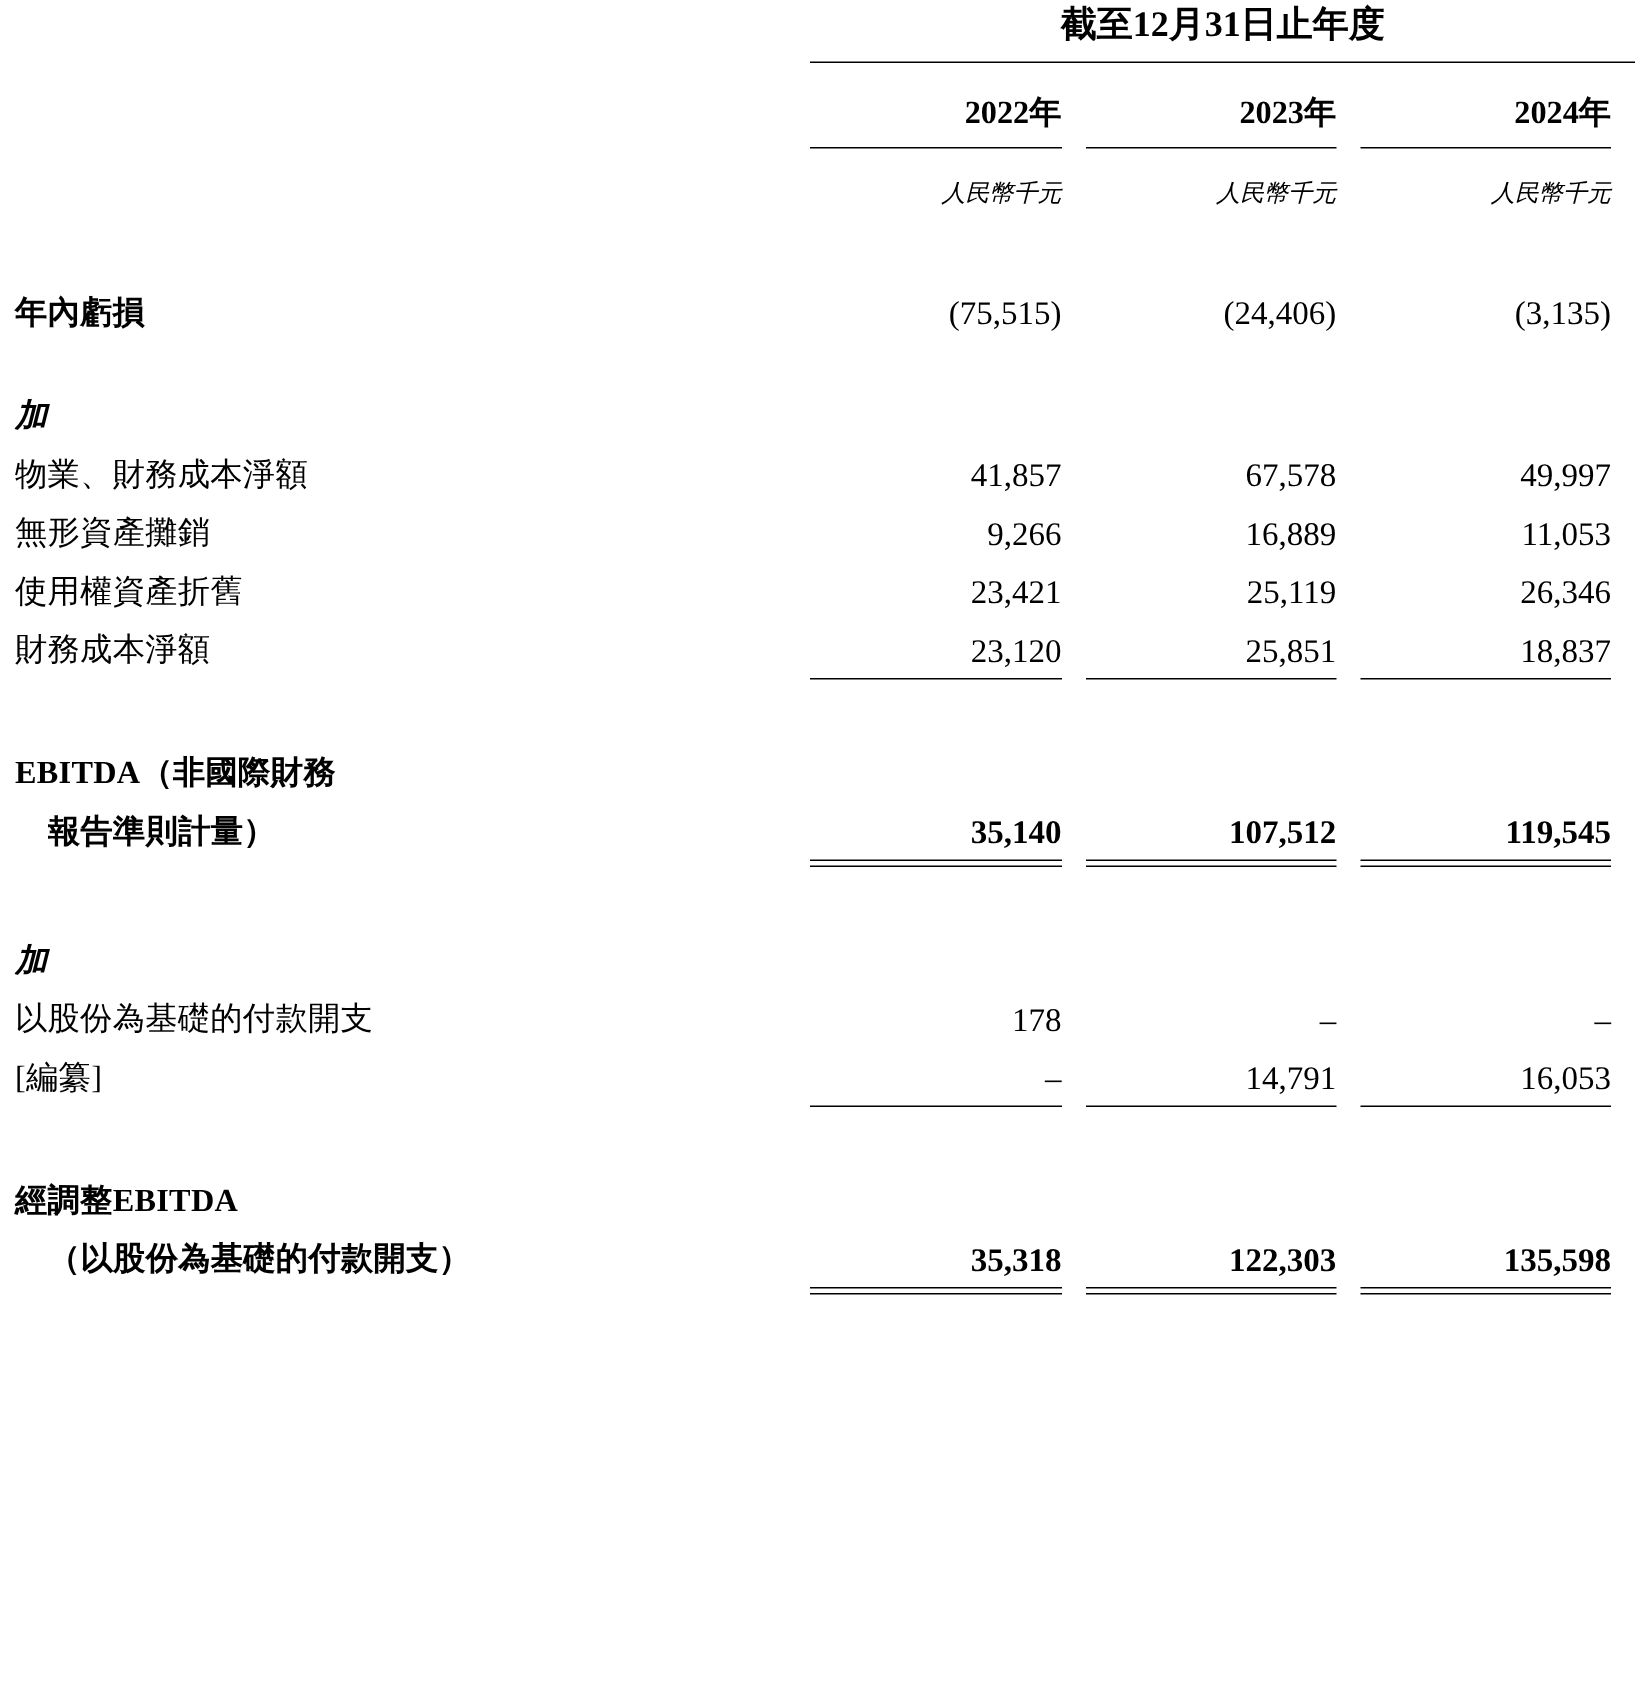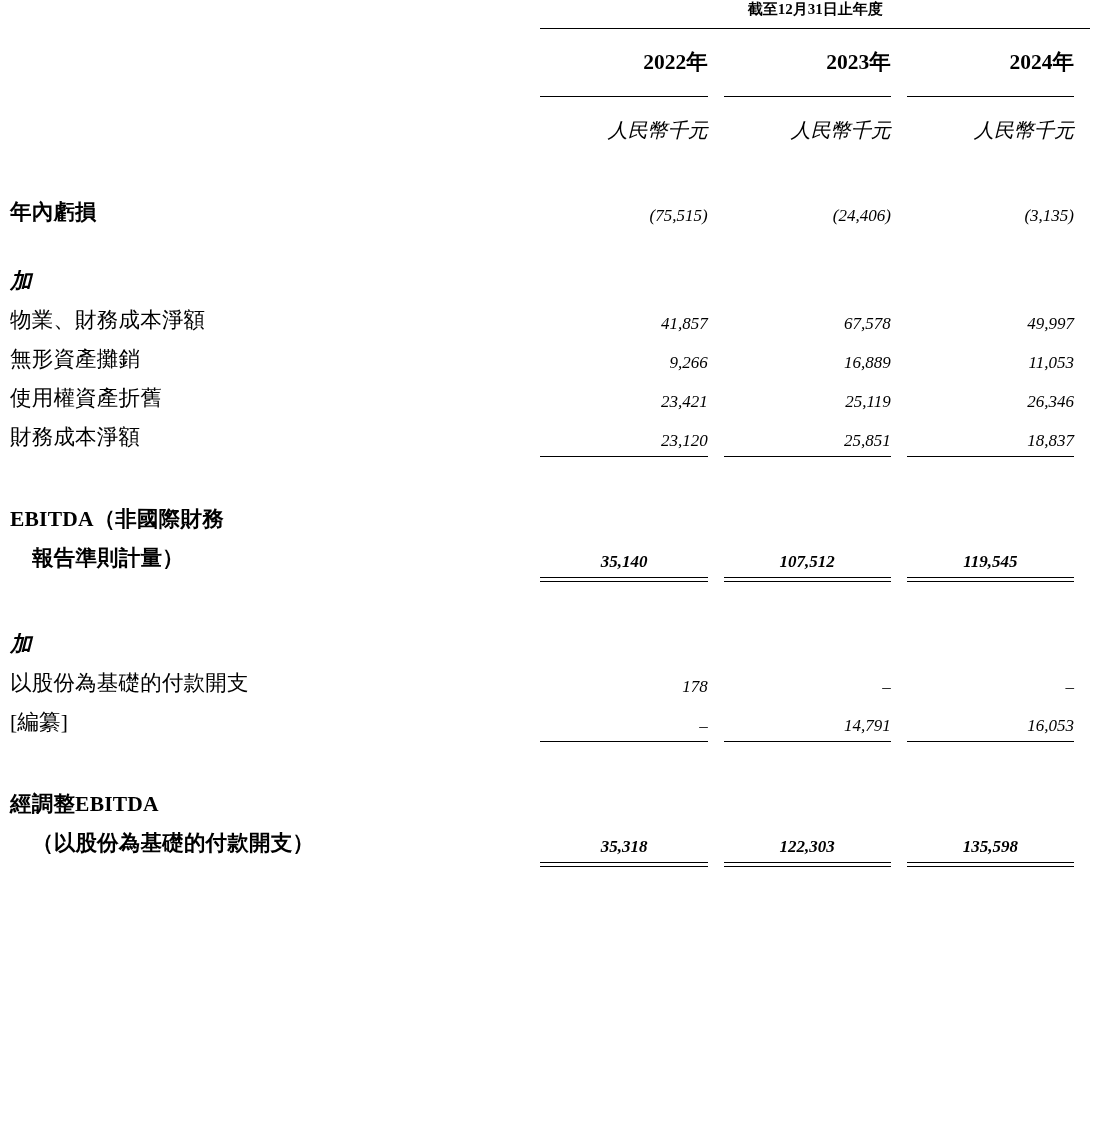--- a/index.html
+++ b/index.html
@@ -41,55 +41,54 @@
     font-size: 21.5px;
     text-align: left;
     padding: 5px 0 5px 0;
     letter-spacing: 0.2px;
   }
   .lbl.bold { font-weight: bold; }
   .lbl.ital { font-style: italic; font-weight: bold; }
   .lbl.indent { padding-left: 22px; }
 
   .num {
-    font-size: 17px;
+    font-size: 22px;
     text-align: right;
     padding: 5px 16px 5px 0;
     font-variant-numeric: lining-nums;
-    font-style: italic;
-  }
-  .num.bold { font-weight: bold; text-align: center; }
+  }
+  .num.bold { font-weight: bold; }
 
   
   .hdr-span {
     text-align: center;
-    font-size: 15px;
+    font-size: 24px;
     font-weight: bold;
     padding-bottom: 8px;
   }
   .hdr-span .inner {
     display: block;
     border-bottom: 1.4px solid #000;
     padding-bottom: 9px;
   }
   .yr {
     text-align: right;
     font-size: 21.5px;
     font-weight: bold;
     padding: 10px 16px 8px 0;
   }
   .yr .inner {
     display: block;
     border-bottom: 1.4px solid #000;
-    padding-bottom: 20px;
+    padding-bottom: 9px;
     font-family: Liberation Serif, serif;
   }
   .unit {
     text-align: right;
-    font-size: 20px;
+    font-size: 16px;
     font-style: italic;
     padding: 12px 16px 6px 0;
   }
 
   
   .rule-cell {
     height: 1px;
     padding: 0 16px 0 0;
   }
   .rule-cell .line {

